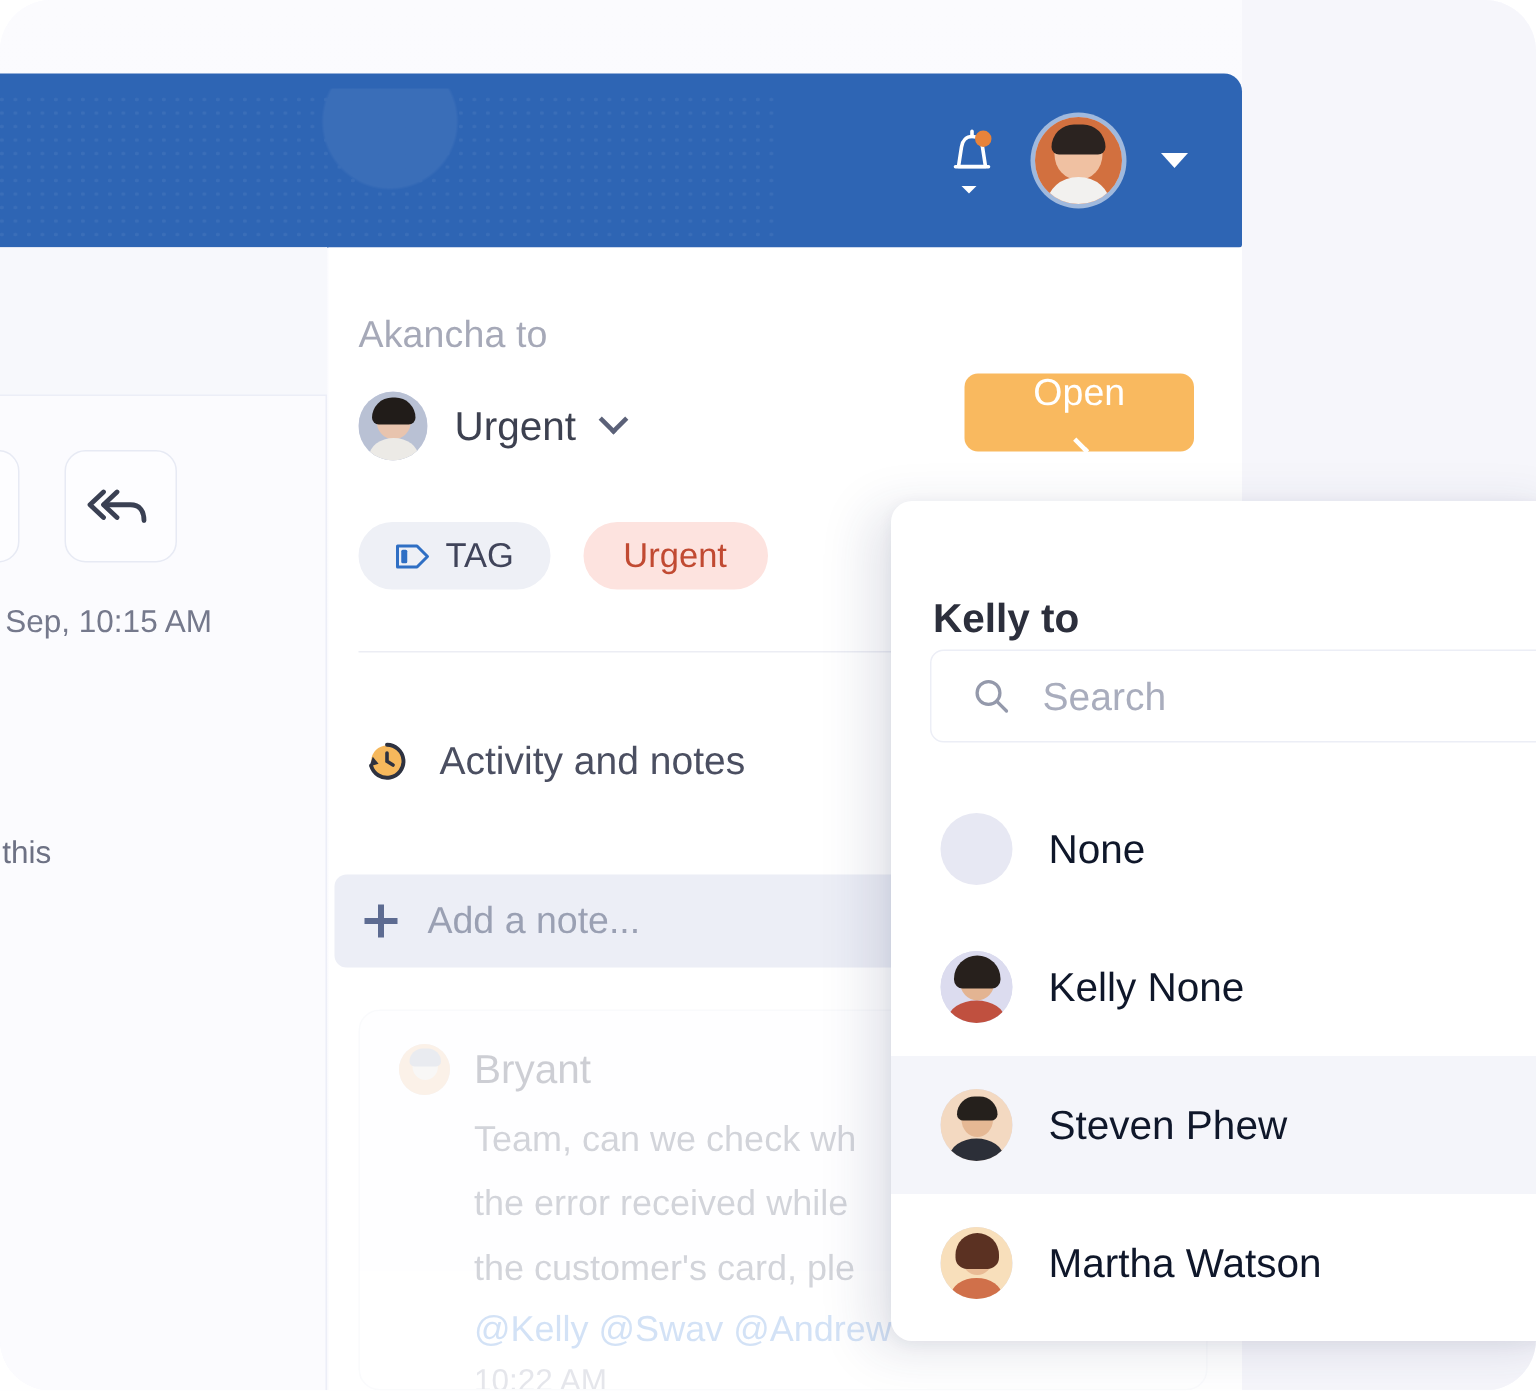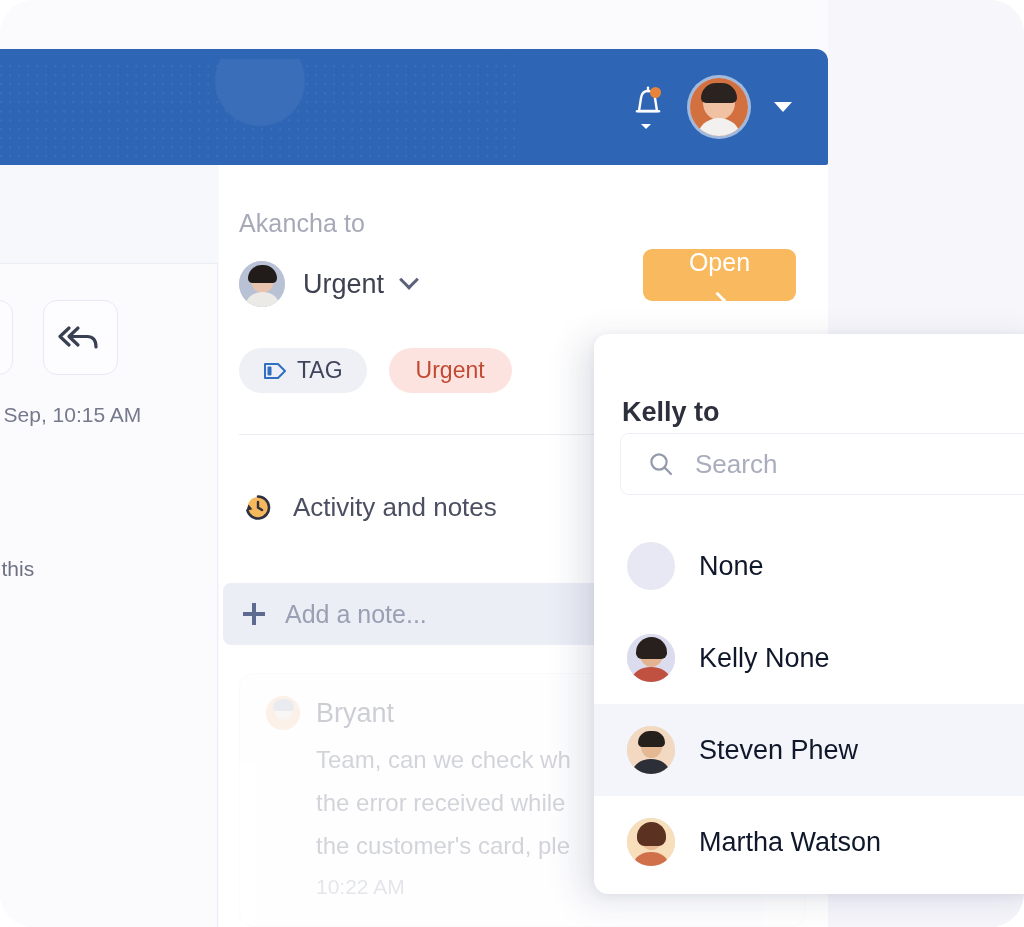--- a/index.html
+++ b/index.html
@@ -407,20 +407,21 @@
             <div class="avatar note-avatar">
               <div style="position:absolute;inset:0;background:#f4d2b4"></div>
               <div class="av-head" style="left:9px;top:6px;width:17px;height:18px;background:#e9e6e2"></div>
               <div style="position:absolute;left:7px;top:3px;width:21px;height:12px;border-radius:11px 11px 4px 4px;background:#b9c0cf"></div>
             </div>
             <div class="note-author">Bryant</div>
           </div>
           <div class="note-body">Team, can we check wh</div>
           <div class="note-body" style="margin-top:0">the error received while</div>
           <div class="note-body" style="margin-top:0">the customer's card, ple</div>
+          <div class="note-mentions">@Kelly @Swav @Andrew</div>
           <div class="note-time">10:22 AM</div>
         </div>
 
       </div>
     </div>
 
     <div class="popover">
       <div class="pop-title">Kelly to</div>
 
       <div class="search-box">

